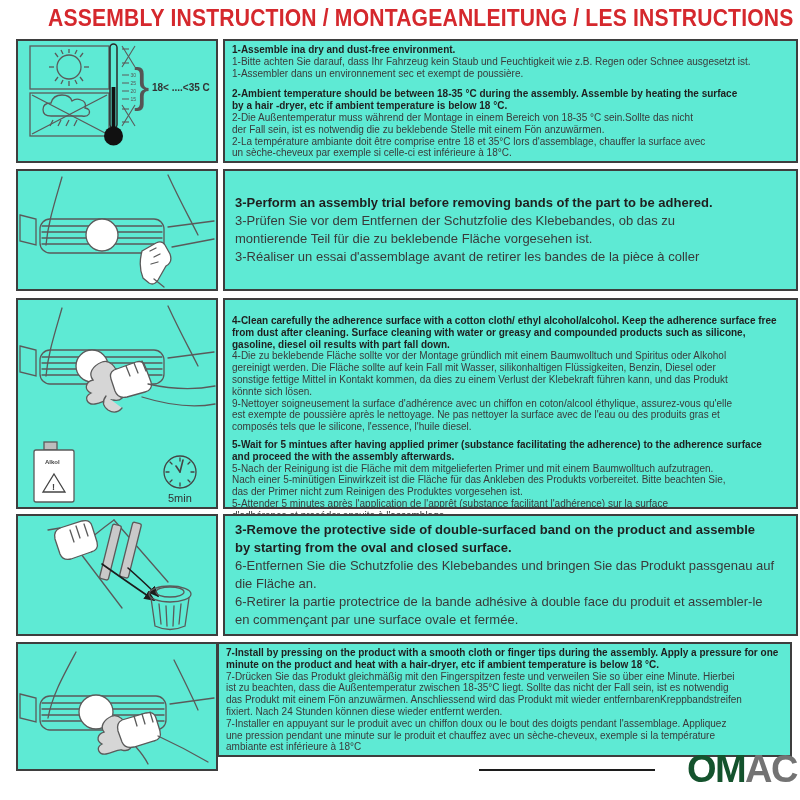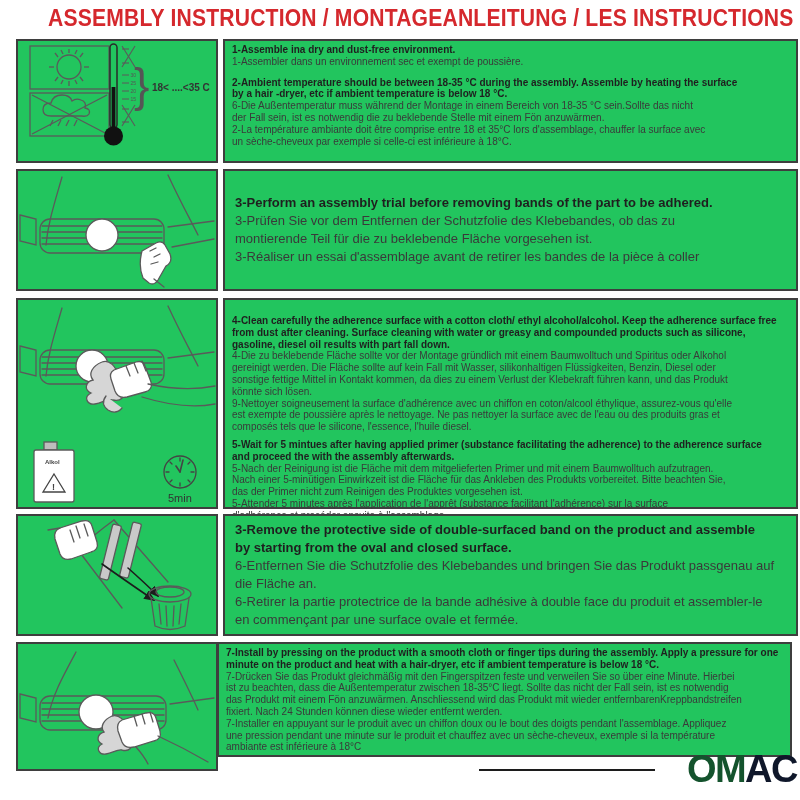--- a/index.html
+++ b/index.html
@@ -6,21 +6,21 @@
   body{
     width:800px;height:800px;position:relative;background:#ffffff;
     font-family:"Liberation Sans", sans-serif;color:#3a3a3a;overflow:hidden;
   }
   .title{
     position:absolute;top:4px;left:0;width:800px;text-align:center;
     color:#d5282d;font-weight:bold;font-size:24px;white-space:nowrap;
     transform:scaleX(0.88);letter-spacing:0.2px;
   }
   .box{
-    position:absolute;border:2px solid #3e3e3e;background:#22c55e;box-sizing:border-box;
+    position:absolute;border:2px solid #3e3e3e;background:#5eead4;box-sizing:border-box;
   }
   .cell-text{white-space:pre-line;}
   .sm{font-size:10px;line-height:1.18;}
   .lg{font-size:13px;line-height:1.38;}
   .b{font-weight:bold;color:#1f1f1f;}
   .gap9{height:9px;}
   .gap6{height:6px;}
   .vcenter{display:flex;flex-direction:column;justify-content:center;}
   #row1-left {left:16px;top:39px;width:202px;height:124px;}
   #row1-right{left:223px;top:39px;width:575px;height:124px;padding:3px 7px;}
@@ -32,21 +32,21 @@
   #row4-right{left:223px;top:514px;width:575px;height:122px;padding:6px 10px;}
   #row5-left {left:16px;top:642px;width:202px;height:129px;}
   #row5-right{left:217px;top:642px;width:575px;height:115px;padding:3px 7px;}
   svg{display:block;}
   #logo-line{position:absolute;top:769px;left:479px;width:176px;height:2px;background:#1c1c1c;}
   #logo{
     position:absolute;top:750px;right:3px;font-size:38px;font-weight:900;
     letter-spacing:-1.5px;line-height:1;font-family:"Liberation Sans", sans-serif;
   }
   #logo .lb{color:#14532d;}
-  #logo .lr{color:#0f172a;}
+  #logo .lr{color:#737373;}
 </style>
 </head>
 <body>
 
 <div class="title">ASSEMBLY INSTRUCTION / MONTAGEANLEITUNG / LES INSTRUCTIONS D'ASSEMBLAGE</div>
 
 <div class="box" id="row1-left">
   <svg width="198" height="120" viewBox="0 0 198 120">
 
     <g stroke="#5a5a5a" fill="none" stroke-width="1.3">
@@ -110,25 +110,26 @@
       </g>
       <text x="116" y="60" font-size="46" fill="#555" font-family="Liberation Sans, sans-serif">}</text>
       <text x="134" y="50" font-size="10" font-weight="bold" fill="#333" font-family="Liberation Sans, sans-serif">18&lt; ....&lt;35 C</text>
     </g>
   </svg>
 </div>
 
 <div class="box" id="row1-right">
   <div class="sm">
     <div class="cell-text b">1-Assemble ina dry and dust-free environment.</div>
+    <div class="cell-text">1-Bitte achten Sie darauf, dass Ihr Fahrzeug kein Staub und Feuchtigkeit wie z.B. Regen oder Schnee ausgesetzt ist.</div>
     <div class="cell-text">1-Assembler dans un environnement sec et exempt de poussière.</div>
     <div class="gap9"></div>
     <div class="cell-text b">2-Ambient temperature should be between 18-35 °C  during the assembly. Assemble by heating the surface
 by a hair -dryer, etc if ambient temperature is below 18 °C.</div>
-    <div class="cell-text">6-Die Außentemperatur muss während der Montage in einem Bereich von 18-35 °C  sein.Sollte das nicht
+    <div class="cell-text">2-Die Außentemperatur muss während der Montage in einem Bereich von 18-35 °C  sein.Sollte das nicht
 der Fall sein, ist es notwendig die zu beklebende Stelle mit einem Fön anzuwärmen.</div>
     <div class="cell-text">2-La température ambiante doit être comprise entre 18 et 35°C lors d'assemblage, chauffer la surface avec
 un sèche-cheveux par exemple si celle-ci est inférieure à 18°C.</div>
   </div>
 </div>
 
 <div class="box" id="row2-left">
   <svg width="198" height="118" viewBox="0 0 198 118" stroke="#5a5a5a" fill="none" stroke-width="1.3" stroke-linecap="round">
     <path d="M44,6 C36,34 30,52 28,74"></path>
     <path d="M150,4 C162,30 172,48 180,64"></path>

